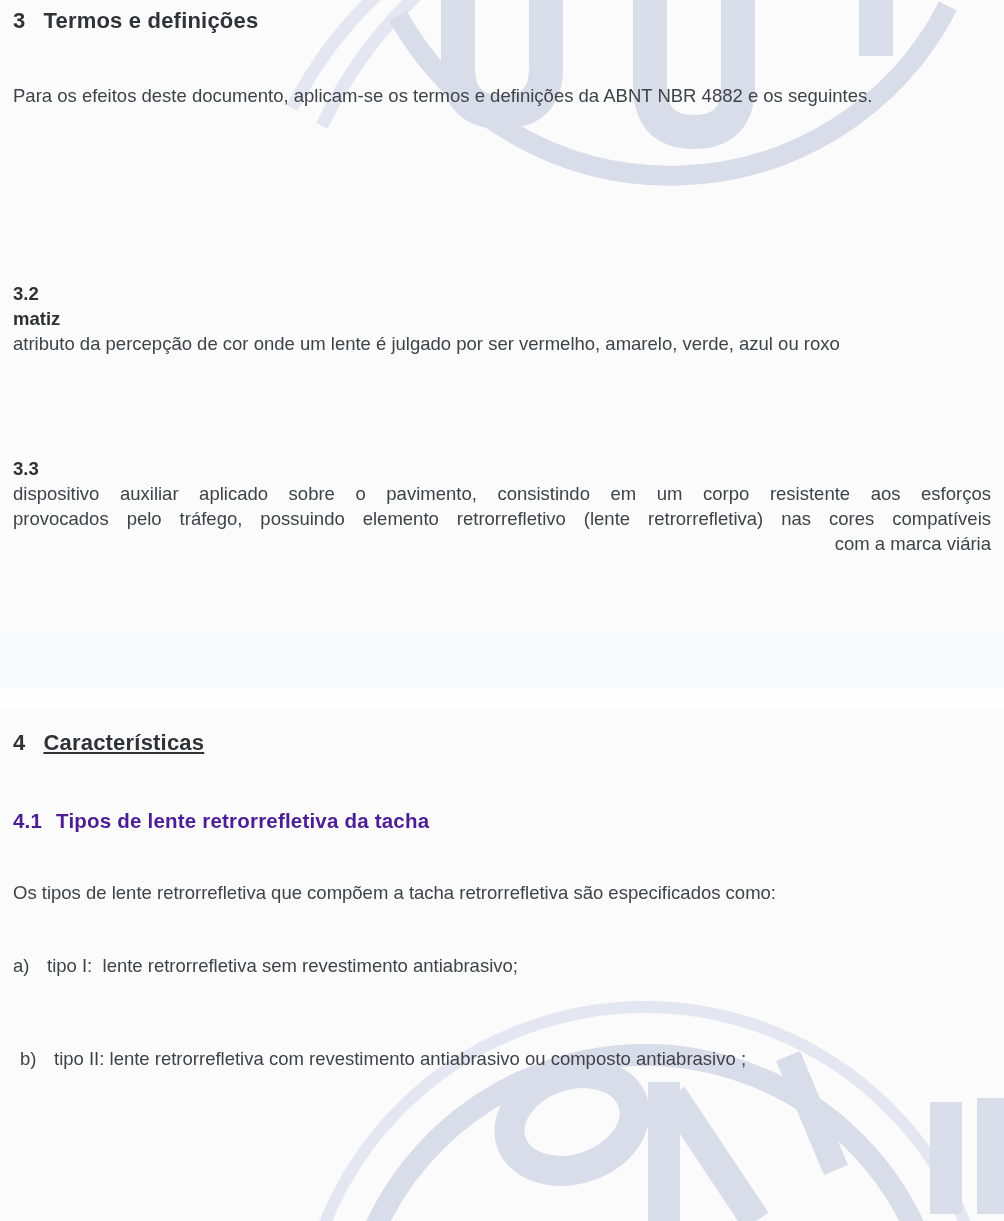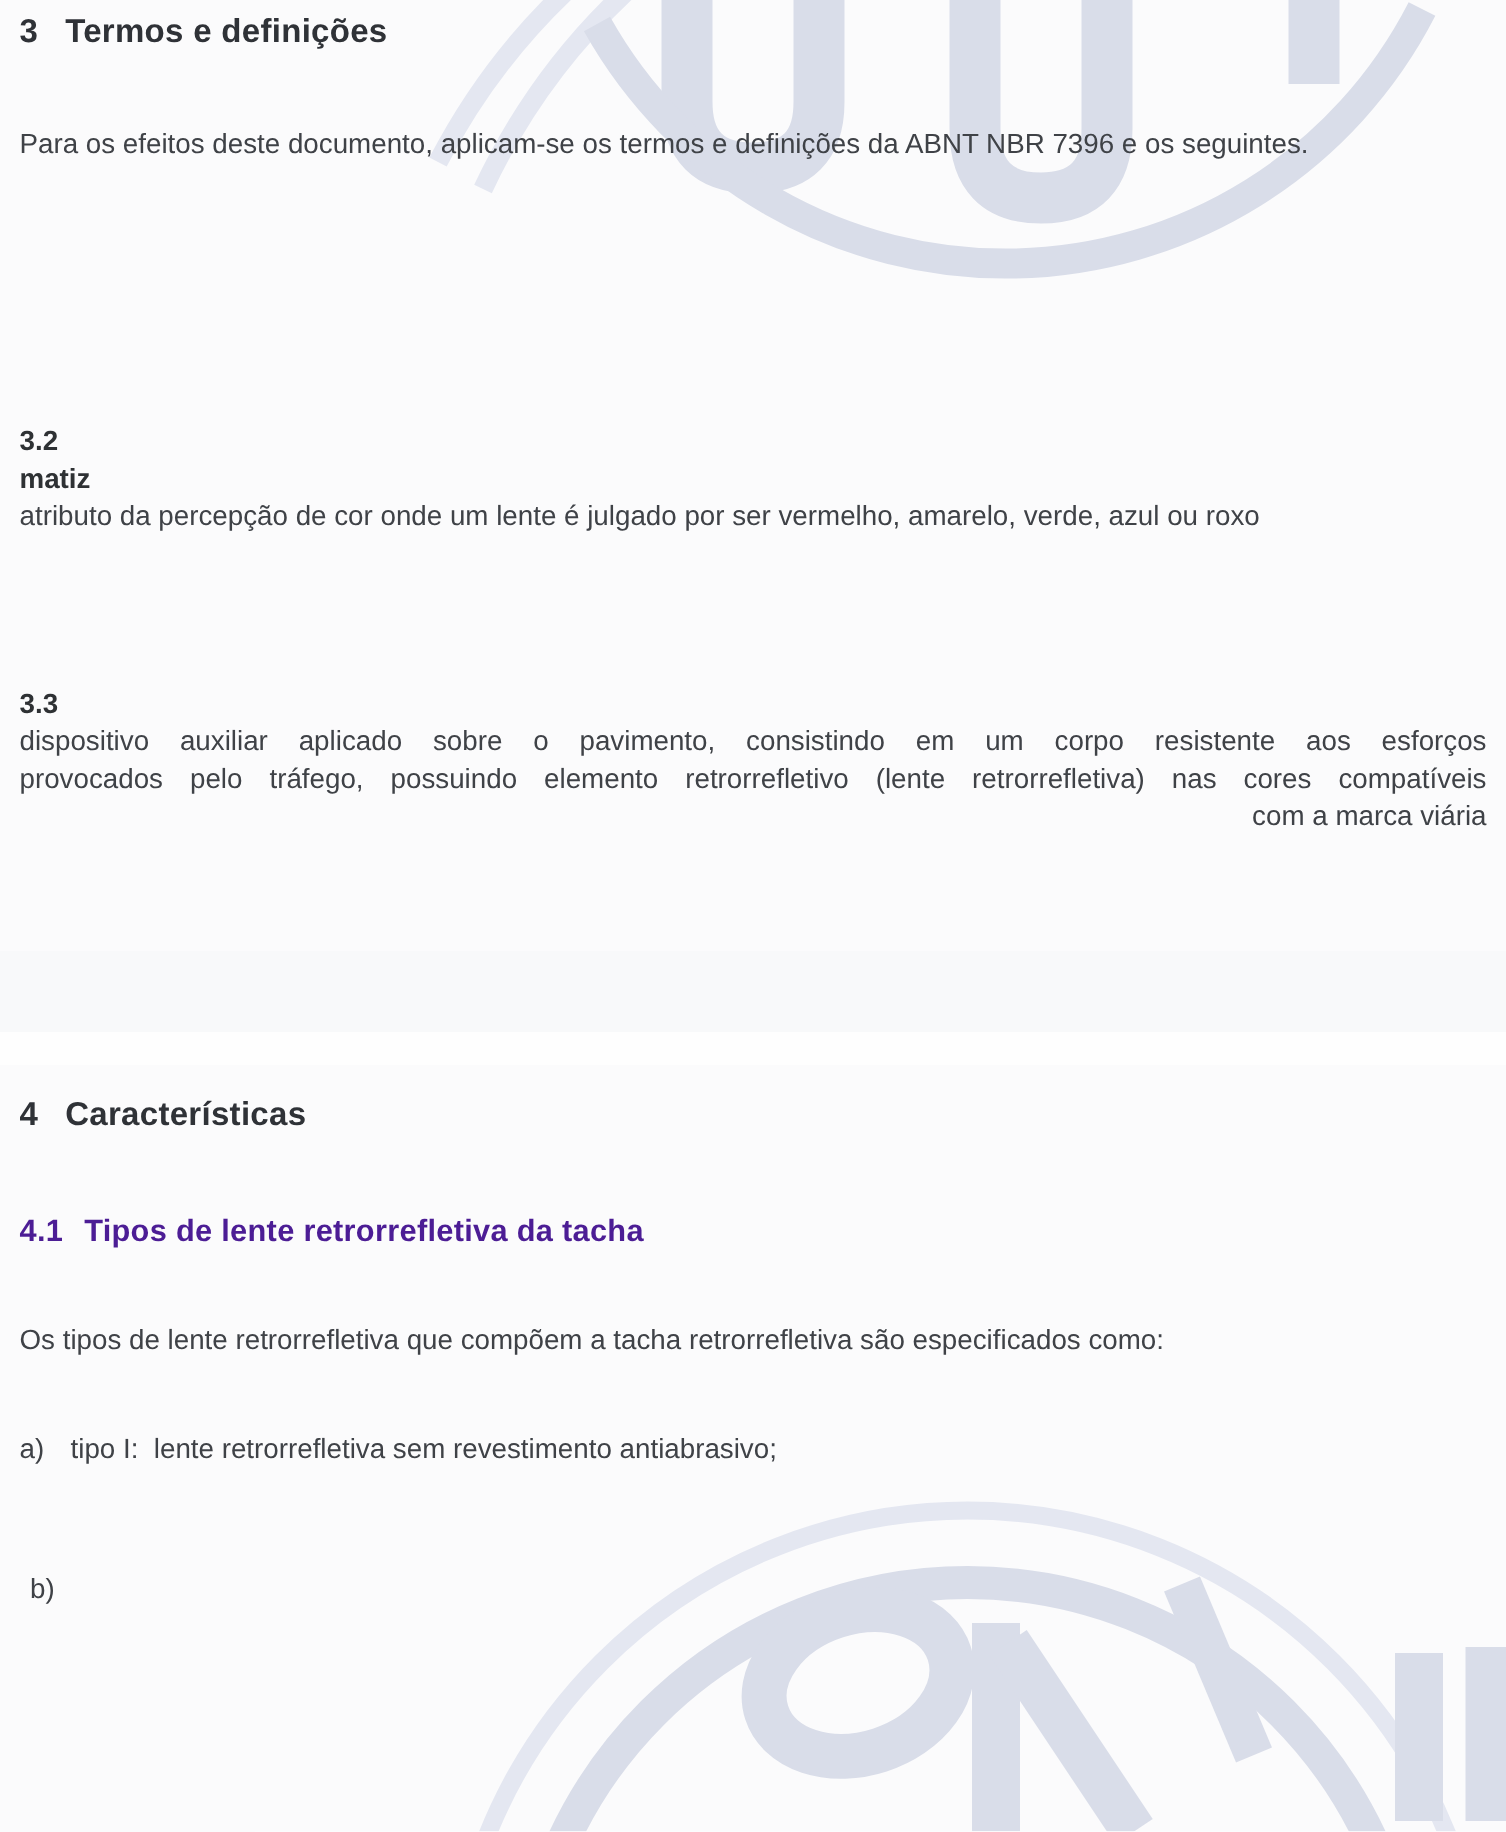--- a/index.html
+++ b/index.html
@@ -73,47 +73,48 @@
     <path d="M 672 1095 L 756 1221" stroke-width="30"></path>
     <path d="M 788 1056 L 836 1170" stroke-width="26"></path>
     <path d="M 946 1102 L 946 1214" stroke-width="32"></path>
     <path d="M 992 1098 L 992 1214" stroke-width="30"></path>
   </svg>
 
   <div class="blk h2 z" style="top:8px;">
     <span class="num">3</span><span>Termos e definições</span>
   </div>
 
-  <div class="blk p z" style="top:57px;">Para os efeitos deste documento, aplicam-se os termos e definições da ABNT NBR 7396 e os seguintes.</div>
+  <div class="blk p z" style="top:57px;">Para os efeitos deste documento, aplicam-se os termos e definições da ABNT NBR 4882 e os seguintes.</div>
 
 
   <div class="blk def z" style="top:230px;">
     <div class="dnum">3.2</div>
     <div class="dterm">matiz</div>
     <div class="dline">atributo da percepção de cor onde um lente é julgado por ser vermelho, amarelo, verde, azul ou roxo</div>
   </div>
 
   <div class="blk def z" style="top:330px;">
     <div class="dnum">3.3</div>
     <div class="jline">dispositivo auxiliar aplicado sobre o pavimento, consistindo em um corpo resistente aos esforços</div>
     <div class="jline">provocados pelo tráfego, possuindo elemento retrorrefletivo (lente retrorrefletiva) nas cores compatíveis</div>
     <div class="jlast">com a marca viária</div>
   </div>
 
-  <div class="blk h2 z" style="top:504px;">
+  <div class="blk h2 z" style="top:504px;text-decoration:underline;">
     <span class="num">4</span><span>Características</span>
   </div>
 
   <div class="blk h3 z" style="top:557px;">
     <span class="num">4.1</span><span>Tipos de lente retrorrefletiva da tacha</span>
   </div>
 
   <div class="blk p z" style="top:604px;">Os tipos de lente retrorrefletiva que compõem a tacha retrorrefletiva são especificados como:</div>
 
   <div class="blk li z" style="top:652px;">
     <span class="marker">a)</span>
     <span class="li-text">tipo I:  lente retrorrefletiva sem revestimento antiabrasivo;</span>
   </div>
   <div class="blk li shifted z" style="top:720px;">
     <span class="marker">b)</span>
+    <span class="li-text">tipo II: lente retrorrefletiva com revestimento antiabrasivo ou composto antiabrasivo ;</span>
   </div>
 
 </div>
 
 </body></html>

